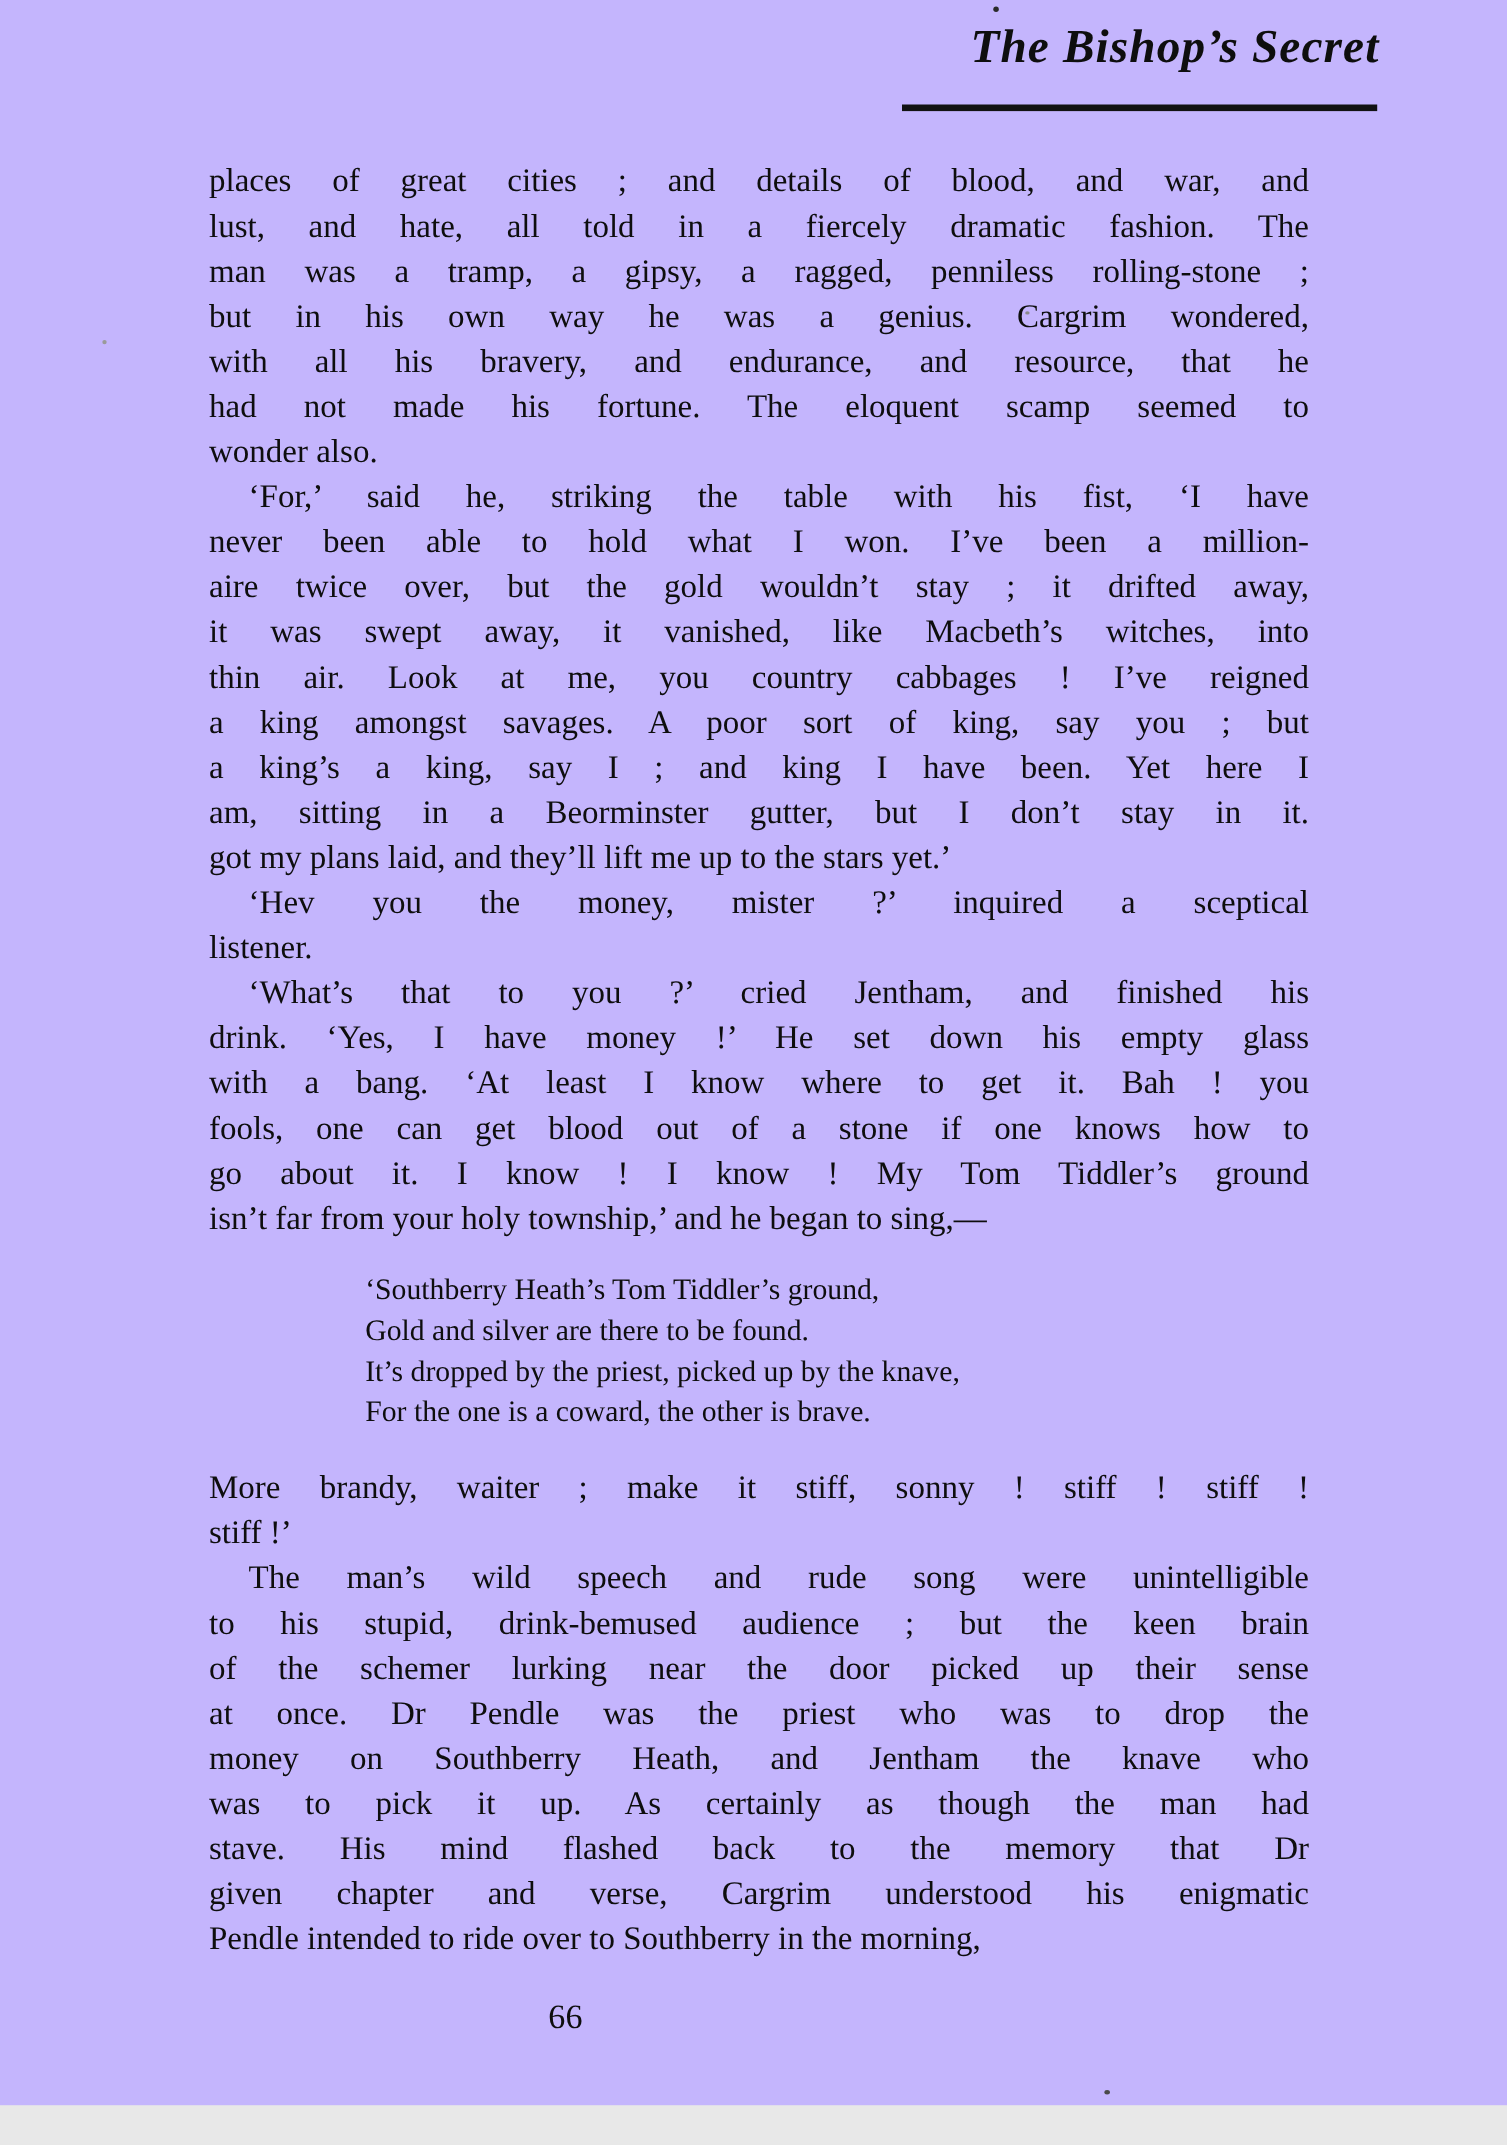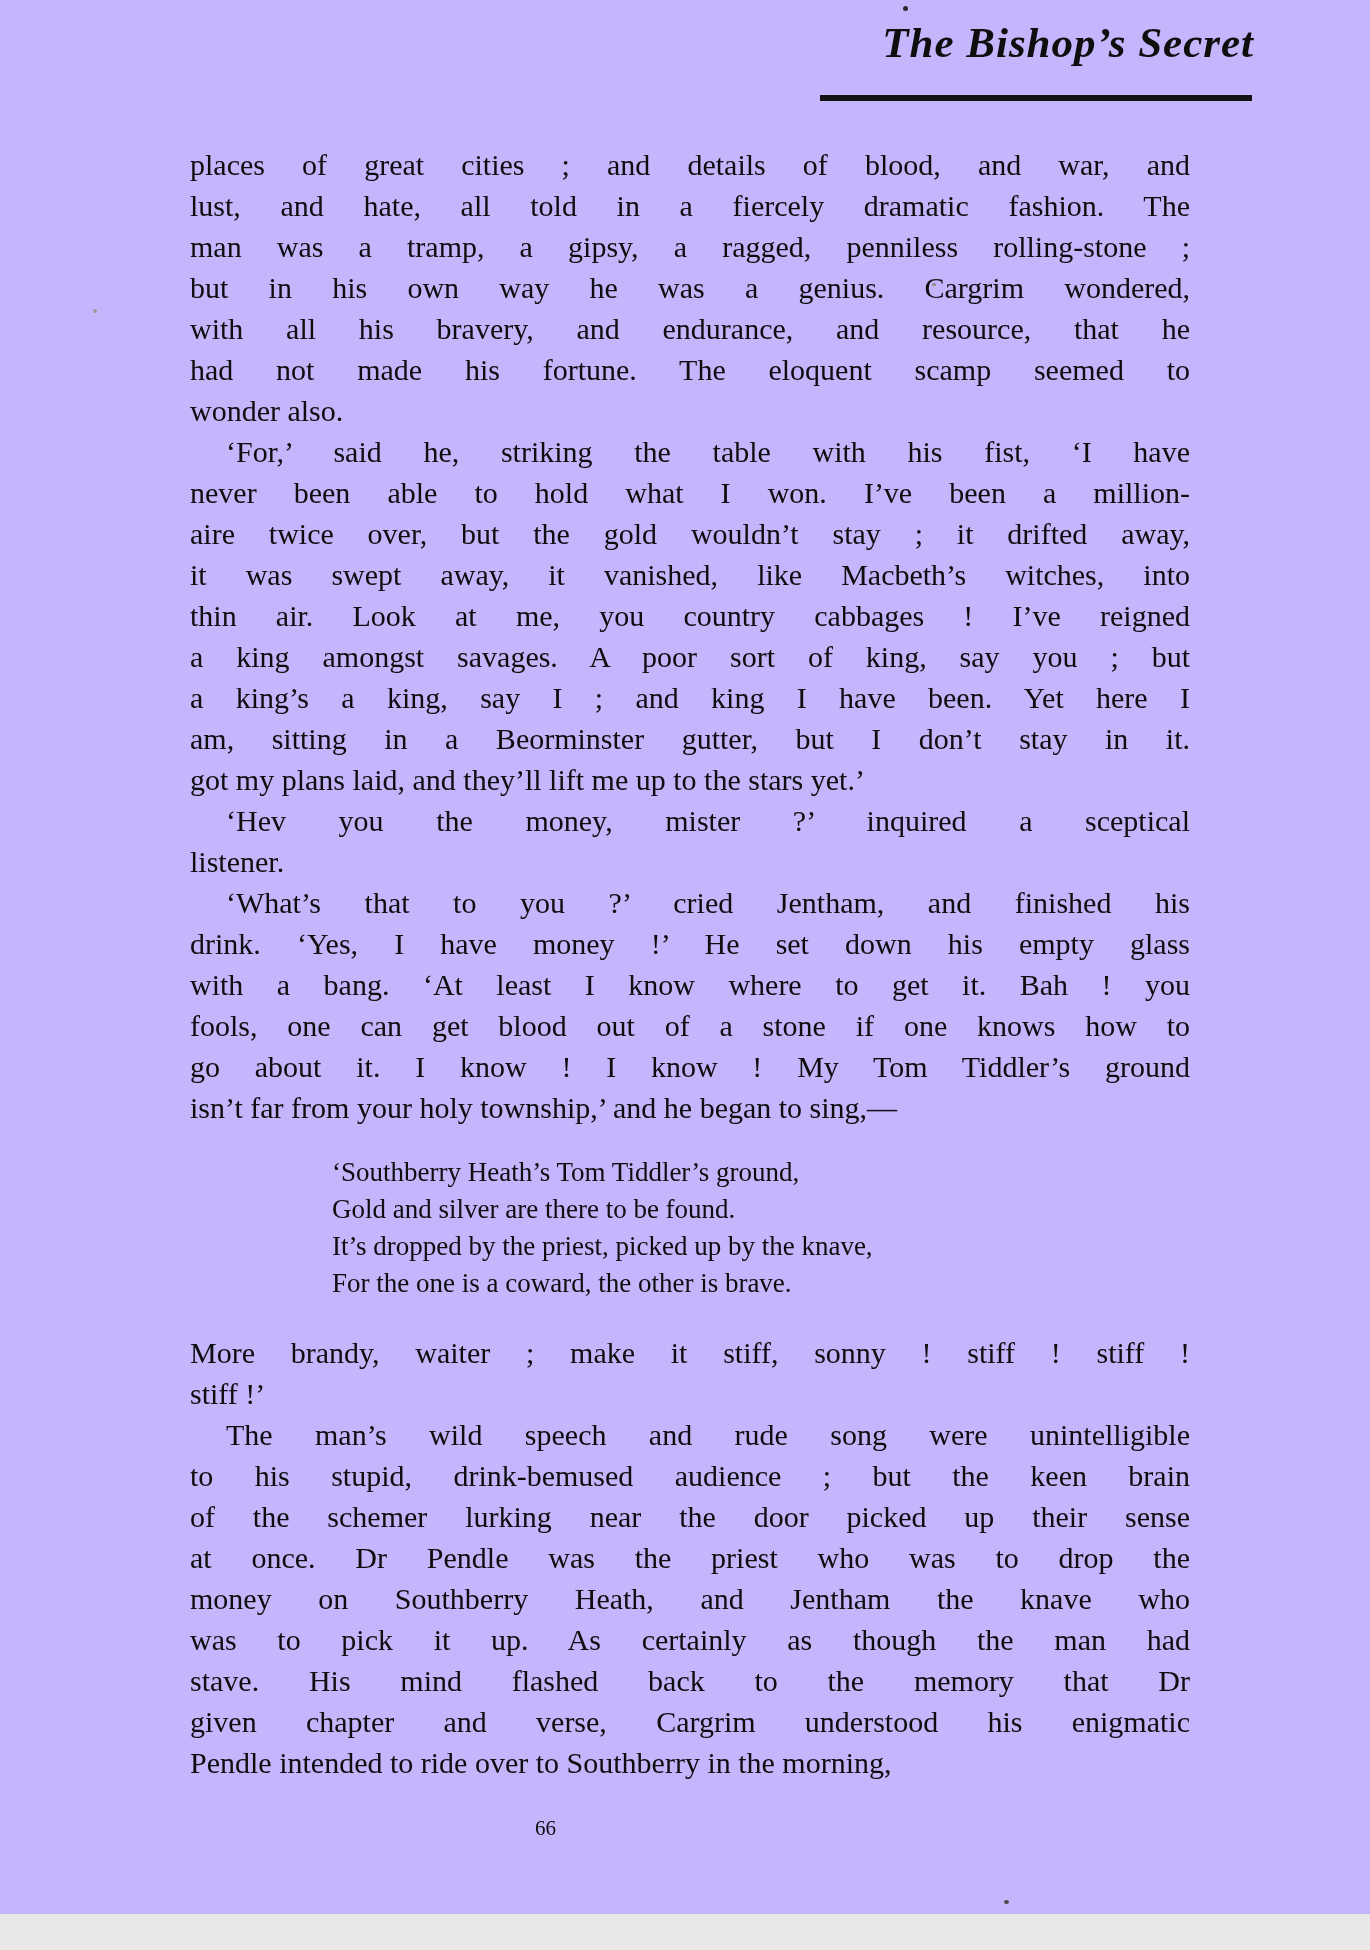--- a/index.html
+++ b/index.html
@@ -53,22 +53,22 @@
     line-height: 37px;
     text-align: left;
     text-align-last: left;
     font-weight: 500;
   }
   .page-number {
     position: absolute;
     top: 1816px;
     left: 472px;
     width: 84px;
-    text-align: right;
-    font-size: 21px;
+    text-align: center;
+    font-size: 31px;
   }
   .speck { position: absolute; border-radius: 50%; }
   .speck-1 { left: 903px; top: 6px;    width: 5px; height: 5px; background: #2a2a2a; }
   .speck-2 { left: 93px;  top: 309px;  width: 4px; height: 4px; background: #9a9a9a; }
   .speck-3 { left: 1004px;top: 1900px; width: 5px; height: 4px; background: #4a4a4a; }
   .speck-4 { left: 932px; top: 283px;  width: 4px; height: 3px; background: #8a8a8a; }
 </style>
 </head>
 <body>
 

